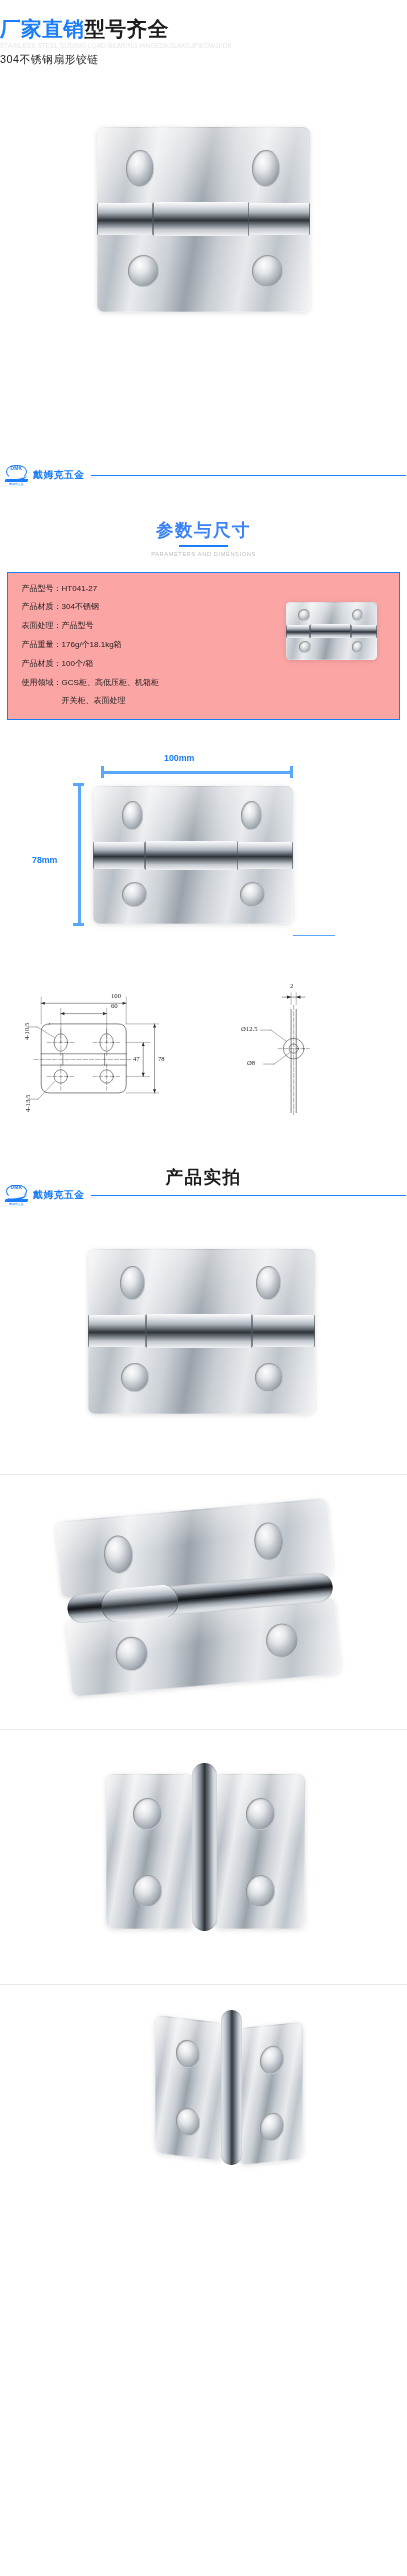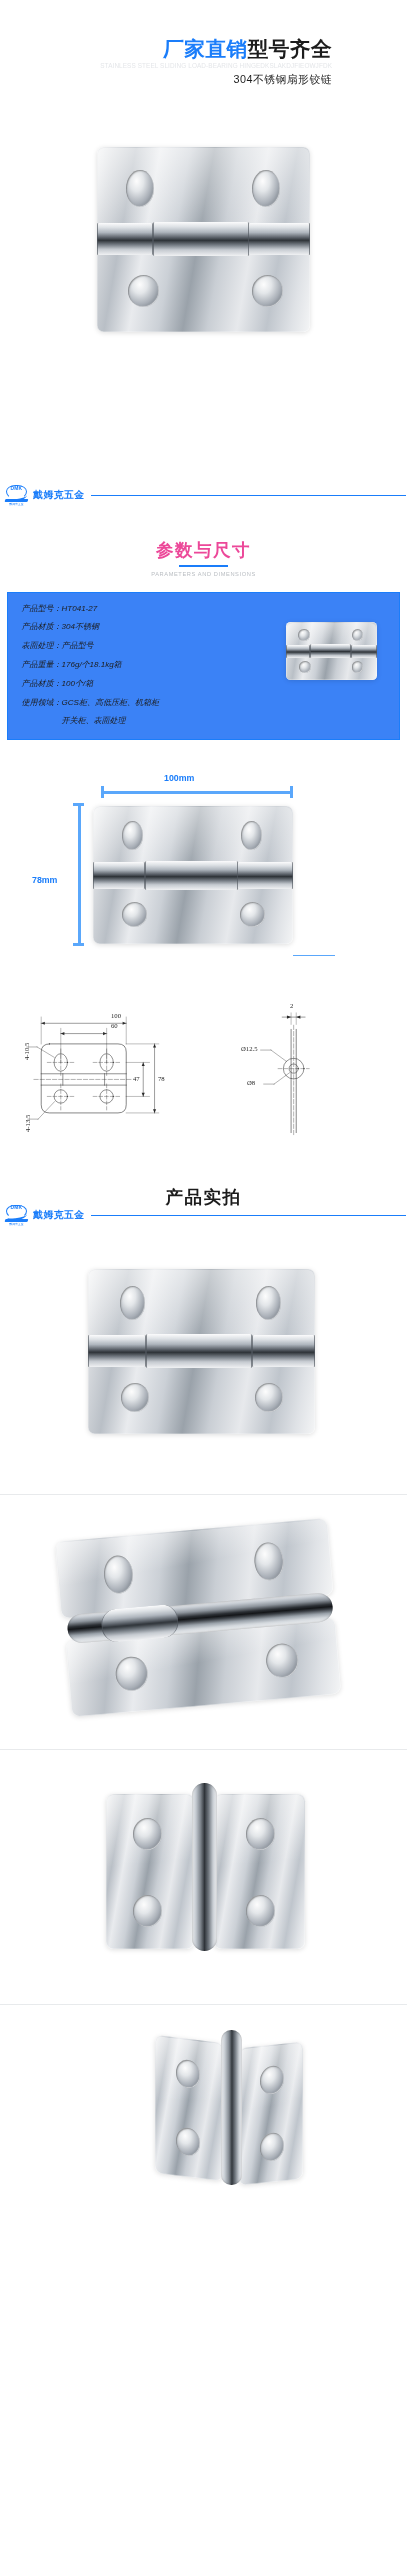--- a/index.html
+++ b/index.html
@@ -6,22 +6,22 @@
   html, body {
     width: 407px;
     background: #ffffff;
     font-family: "Liberation Sans", "DejaVu Sans", sans-serif;
   }
   body { width: 407px; height: 2732px; position: relative; overflow: hidden; }
 
   
   .hero-title-block {
     width: 332px;
-    padding-top: 37px;
-    text-align: right;
+    padding-top: 17px;
+    text-align: left;
     position: relative;
   }
   .main-title {
     font-size: 20.6px;
     font-weight: bold;
     letter-spacing: 0.5px;
     line-height: 1.15;
     white-space: nowrap;
   }
   .main-title .blue { color: #1a7dfa; }
@@ -164,21 +164,21 @@
     height: 0.5px;
     background: #1a7dfa;
     margin-right: 1px;
   }
 
   
   .section-head { width: 407px; text-align: center; }
   .section-head .cn {
     font-size: 17.5px;
     font-weight: bold;
-    color: #ec4899;
+    color: #3b82f6;
     letter-spacing: 1.5px;
   }
   .section-head.dark .cn { color: #1c1c1c; }
   .section-rule {
     width: 49px; height: 1.5px;
     background: #1a7dfa;
     margin: 3.1px auto 0 auto;
   }
   .section-head .en {
     font-size: 5.7px;
@@ -186,22 +186,21 @@
     letter-spacing: 0.6px;
     margin-top: 4.1px;
   }
 
   
   .spec-panel {
     position: relative;
     margin: 0 7.2px;
     border: 1px solid #1a7dfa;
     height: 148px;
-    background: #3b82f6;
-    font-style: italic;
+    background: #fca5a5;
   }
   .spec-list {
     position: absolute;
     left: 13.4px; top: 11.3px;
     width: 227px;
   }
   .spec-row {
     font-size: 8px;
     color: #1c1c1c;
     line-height: 1.0;

